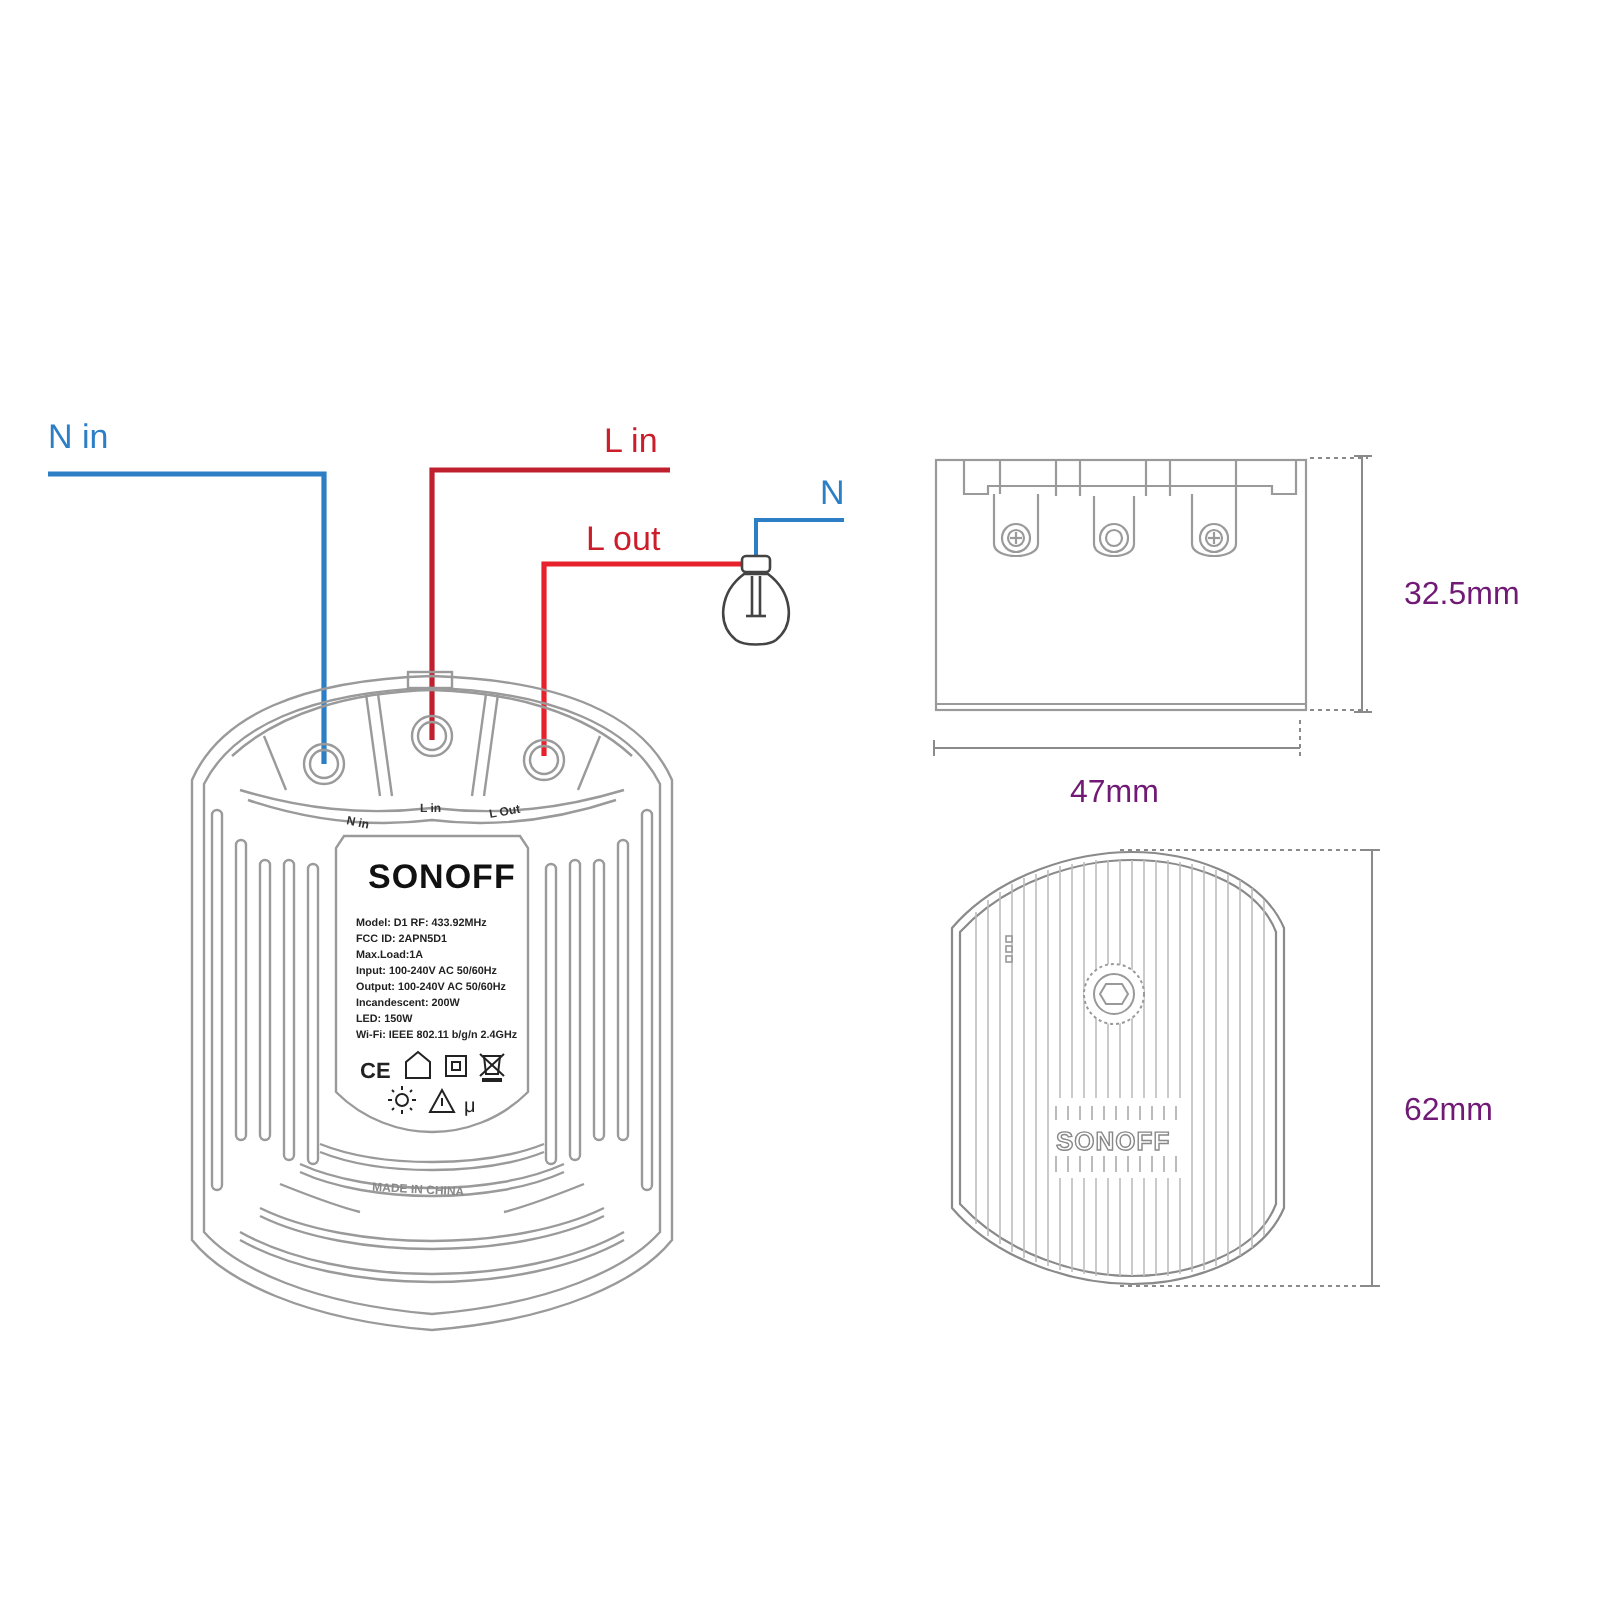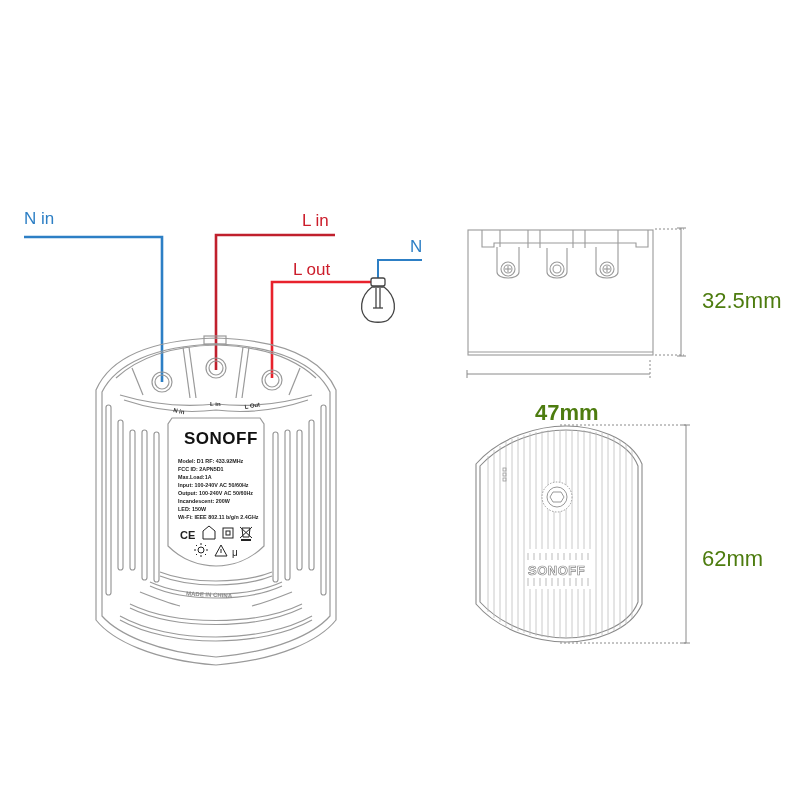--- a/index.html
+++ b/index.html
@@ -2,21 +2,21 @@
 <html><head>
   <meta charset="utf-8">
   <style>
     html, body { margin: 0; padding: 0; background: #ffffff; }
     body { width: 800px; height: 800px; position: relative; overflow: hidden;
            font-family: "Liberation Sans", sans-serif; }
     .abs { position: absolute; }
     .wire-label { font-size: 17px; line-height: 1; white-space: nowrap; }
     .blue { color: #2d7fc5; }
     .red { color: #cc1d2b; }
-    .dim { font-size: 22px; color: #4d7c0f; line-height: 1; white-space: nowrap; }
+    .dim { font-size: 16px; color: #701a75; line-height: 1; white-space: nowrap; }
     svg { position: absolute; left: 0; top: 0; }
     .lbl-text { font-family: "Liberation Sans", sans-serif; font-weight: bold; font-size: 5.4px; fill: #222; }
     .logo { font-family: "Liberation Sans", sans-serif; font-weight: bold; font-size: 17px; fill: #111; letter-spacing: 0.5px; }
     .term { font-family: "Liberation Sans", sans-serif; font-weight: bold; font-size: 6px; fill: #333; }
   </style>
 </head>
 <body>
 
 <svg width="800" height="800" viewBox="0 0 800 800">
 
@@ -257,14 +257,14 @@
     <line x1="682" y1="643" x2="690" y2="643"></line>
   </g>
 </svg>
 
 <div class="abs wire-label blue" style="left:24px; top:210px;">N in</div>
 <div class="abs wire-label red" style="left:302px; top:212px;">L in</div>
 <div class="abs wire-label red" style="left:293px; top:261px;">L out</div>
 <div class="abs wire-label blue" style="left:410px; top:238px;">N</div>
 
 <div class="abs dim" style="left:702px; top:290px;">32.5mm</div>
-<div class="abs dim" style="left:535px; top:402px;font-weight:bold;">47mm</div>
+<div class="abs dim" style="left:535px; top:389px;">47mm</div>
 <div class="abs dim" style="left:702px; top:532px;margin-top:16px;">62mm</div>
 
 </body></html>

